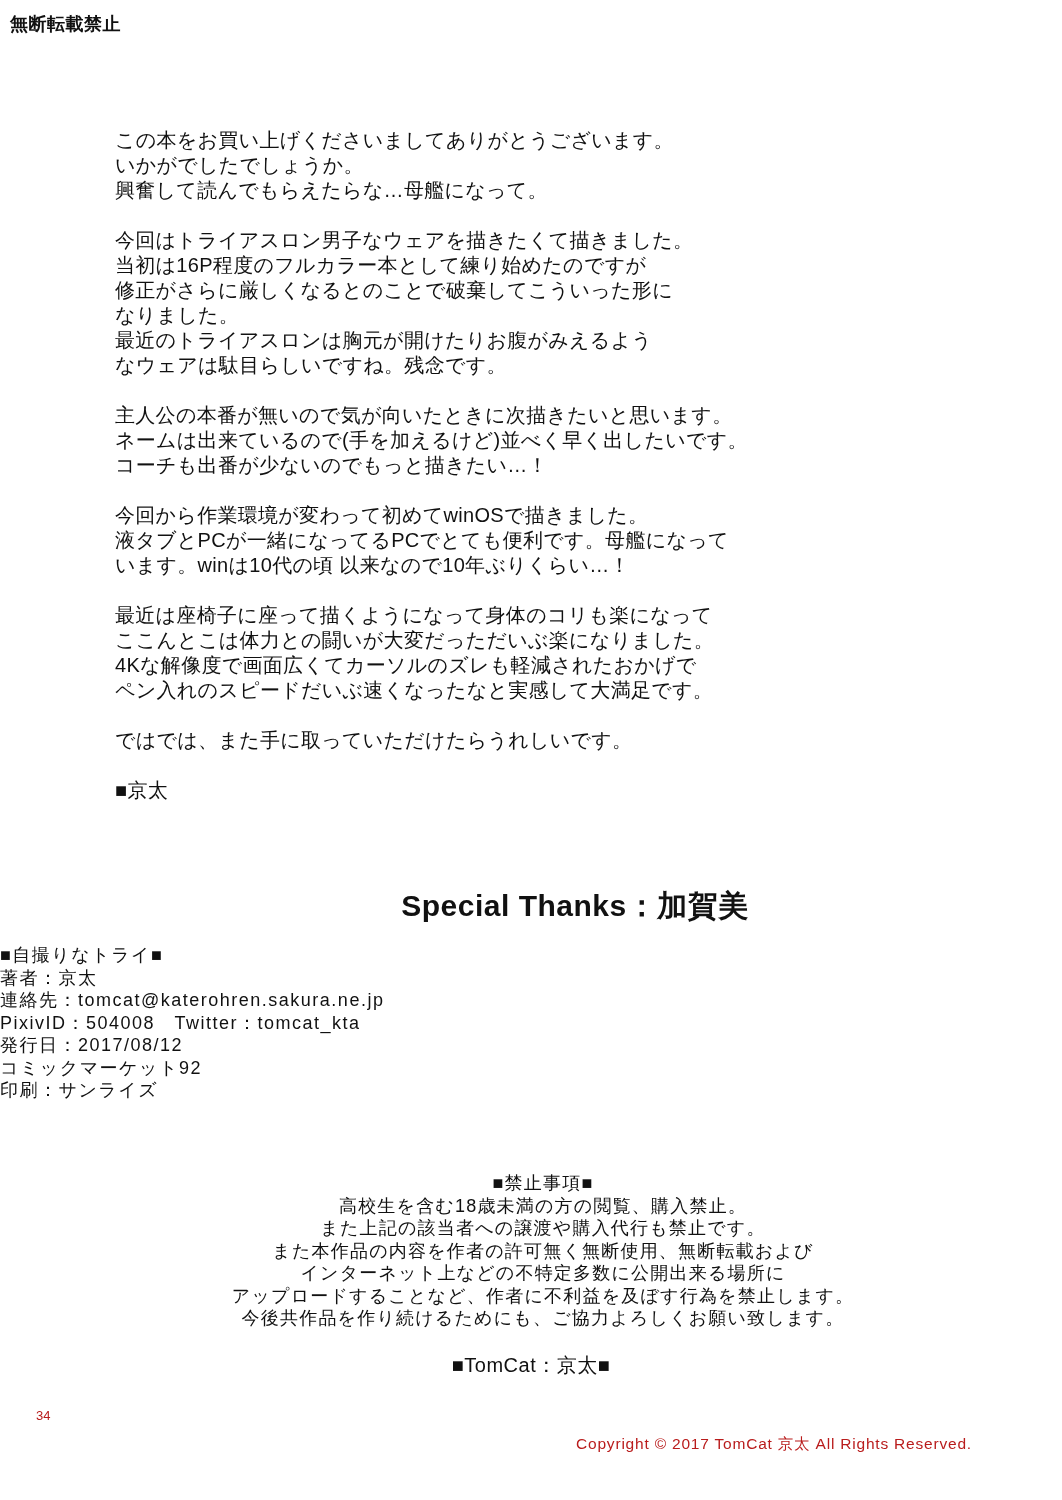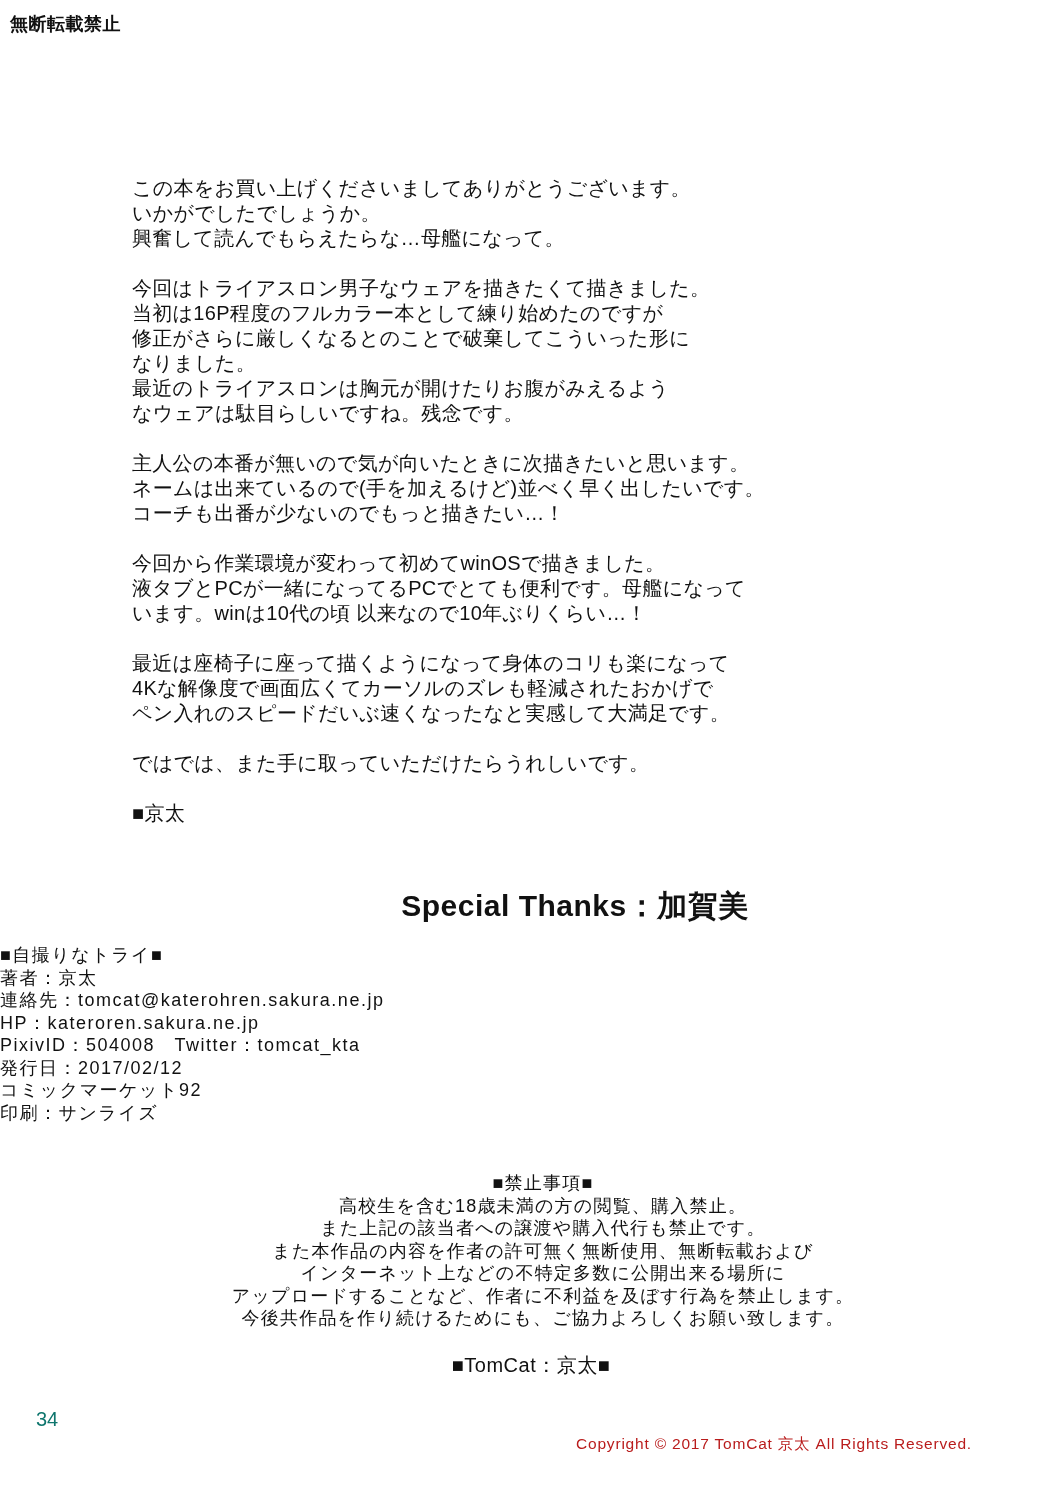--- a/index.html
+++ b/index.html
@@ -20,27 +20,26 @@
   .notice {
     position: absolute;
     left: 10px;
     top: 12px;
     font-size: 18px;
     font-weight: bold;
     letter-spacing: 0.5px;
   }
   .afterword {
     position: absolute;
-    left: 132px;
+    left: 115px;
     top: 128px;
     width: 830px;
     font-size: 20px;
     line-height: 25px;
     letter-spacing: 0.3px;
-    margin-top: 48px;
   }
   .afterword .para {
     margin: 0 0 25px 0;
   }
   .afterword .line {
     white-space: pre;
   }
   .afterword .signature {
     margin-top: 25px;
   }
@@ -82,22 +81,22 @@
     top: 1352px;
     width: 100%;
     text-align: center;
     font-size: 20px;
     letter-spacing: 0.5px;
   }
   .page-number {
     position: absolute;
     left: 36px;
     top: 1408px;
-    font-size: 20px;
-    color: #0f766e;
+    font-size: 13px;
+    color: #b91c1c;
   }
   .copyright {
     position: absolute;
     left: 534px;
     top: 1434px;
     width: 480px;
     text-align: center;
     font-size: 15.5px;
     letter-spacing: 0.8px;
     color: #b91c1c;
@@ -129,38 +128,38 @@
       <div class="line">ネームは出来ているので(手を加えるけど)並べく早く出したいです。</div>
       <div class="line">コーチも出番が少ないのでもっと描きたい…！</div>
     </div>
     <div class="para">
       <div class="line">今回から作業環境が変わって初めてwinOSで描きました。</div>
       <div class="line">液タブとPCが一緒になってるPCでとても便利です。母艦になって</div>
       <div class="line">います。winは10代の頃 以来なので10年ぶりくらい…！</div>
     </div>
     <div class="para">
       <div class="line">最近は座椅子に座って描くようになって身体のコリも楽になって</div>
+      <div class="line">ここんとこは体力との闘いが大変だっただいぶ楽になりました。</div>
       <div class="line">4Kな解像度で画面広くてカーソルのズレも軽減されたおかげで</div>
       <div class="line">ペン入れのスピードだいぶ速くなったなと実感して大満足です。</div>
     </div>
     <div class="para">
       <div class="line">ではでは、また手に取っていただけたらうれしいです。</div>
     </div>
     <div class="signature">■京太</div>
   </div>
 
   <div class="special-thanks">Special Thanks：加賀美</div>
 
   <div class="colophon">
     <div class="line">■自撮りなトライ■</div>
     <div class="line">著者：京太</div>
     <div class="line">連絡先：tomcat@katerohren.sakura.ne.jp</div>
-    <div class="line">HP：kateroren.sakura.ne.jp</div>
     <div class="line">PixivID：504008　Twitter：tomcat_kta</div>
-    <div class="line">発行日：2017/02/12</div>
+    <div class="line">発行日：2017/08/12</div>
     <div class="line">コミックマーケット92</div>
     <div class="line">印刷：サンライズ</div>
   </div>
 
   <div class="prohibitions">
     <div class="line">■禁止事項■</div>
     <div class="line">高校生を含む18歳未満の方の閲覧、購入禁止。</div>
     <div class="line">また上記の該当者への譲渡や購入代行も禁止です。</div>
     <div class="line">また本作品の内容を作者の許可無く無断使用、無断転載および</div>
     <div class="line">インターネット上などの不特定多数に公開出来る場所に</div>

